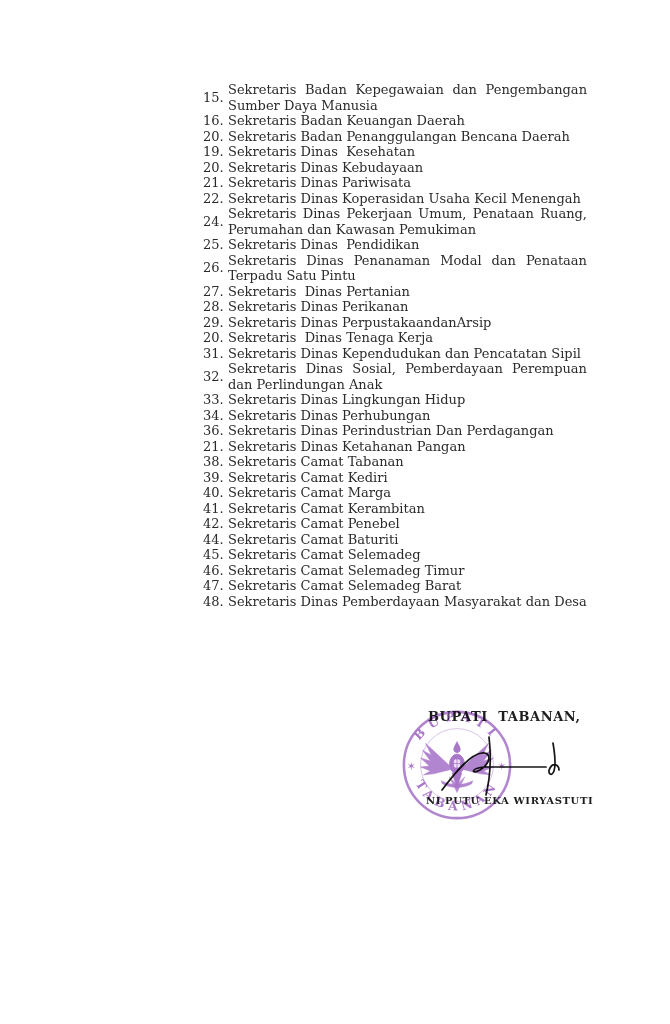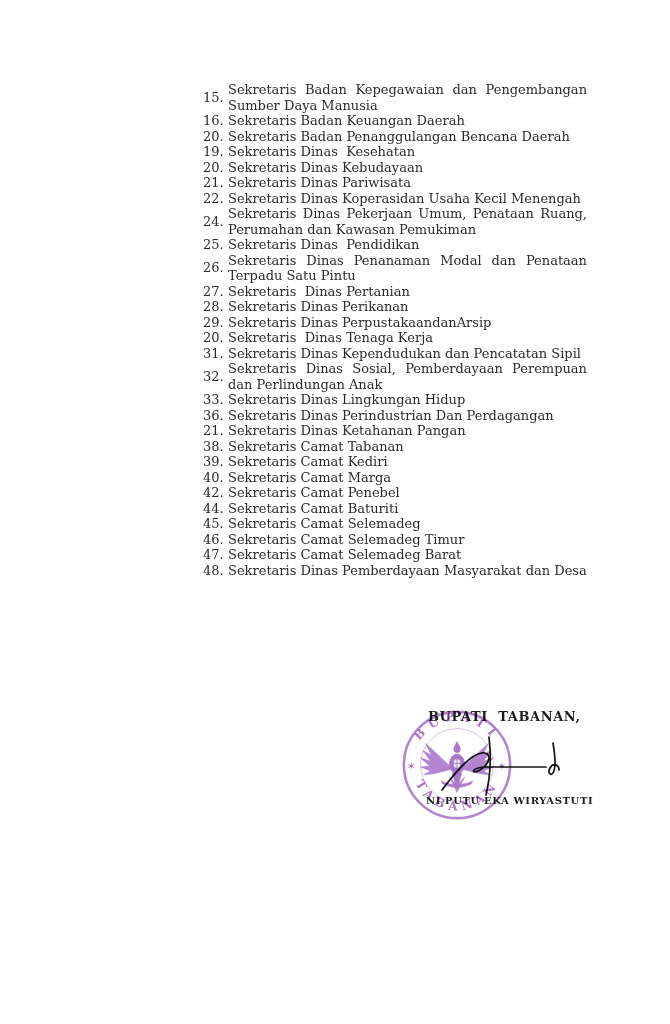--- a/index.html
+++ b/index.html
@@ -130,38 +130,46 @@
       </div>
       <div class="li">
         <span class="num">32.</span>
         <span class="txt">Sekretaris Dinas Sosial, Pemberdayaan Perempuan dan Perlindungan Anak</span>
       </div>
       <div class="li">
         <span class="num">33.</span>
         <span class="txt">Sekretaris Dinas Lingkungan Hidup</span>
       </div>
       <div class="li">
+        <span class="num">34.</span>
+        <span class="txt">Sekretaris Dinas Perhubungan</span>
+      </div>
+      <div class="li">
         <span class="num">36.</span>
         <span class="txt">Sekretaris Dinas Perindustrian Dan Perdagangan</span>
       </div>
       <div class="li">
         <span class="num">21.</span>
         <span class="txt">Sekretaris Dinas Ketahanan Pangan</span>
       </div>
       <div class="li">
         <span class="num">38.</span>
         <span class="txt">Sekretaris Camat Tabanan</span>
       </div>
       <div class="li">
         <span class="num">39.</span>
         <span class="txt">Sekretaris Camat Kediri</span>
       </div>
       <div class="li">
         <span class="num">40.</span>
         <span class="txt">Sekretaris Camat Marga</span>
+      </div>
+      <div class="li">
+        <span class="num">41.</span>
+        <span class="txt">Sekretaris Camat Kerambitan</span>
       </div>
       <div class="li">
         <span class="num">42.</span>
         <span class="txt">Sekretaris Camat Penebel</span>
       </div>
       <div class="li">
         <span class="num">44.</span>
         <span class="txt">Sekretaris Camat Baturiti</span>
       </div>
       <div class="li">

